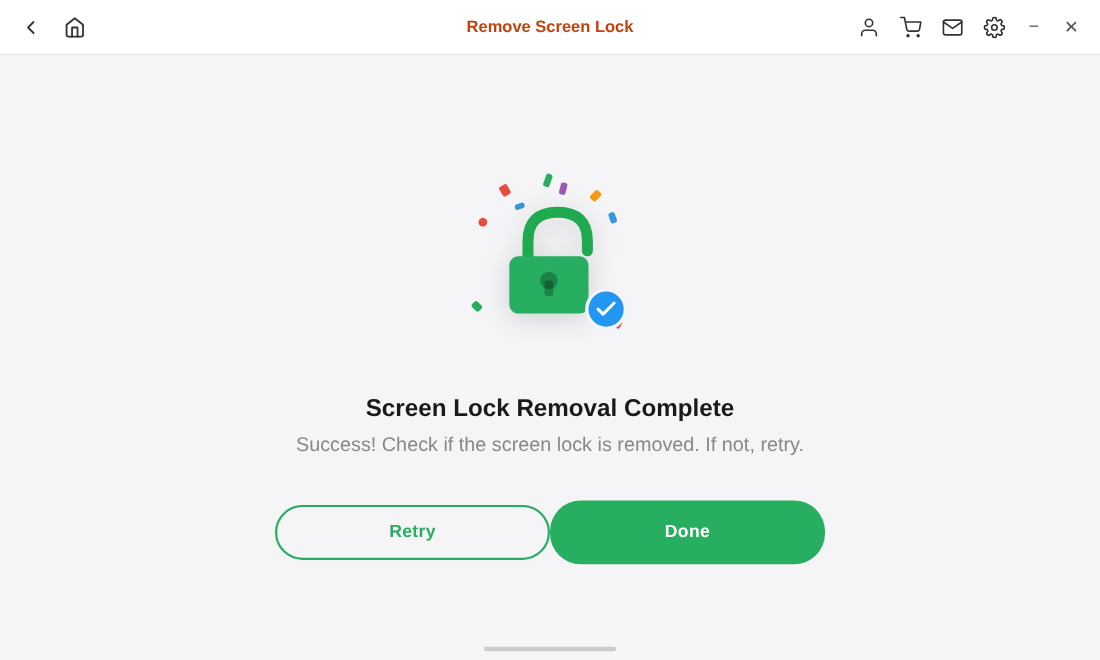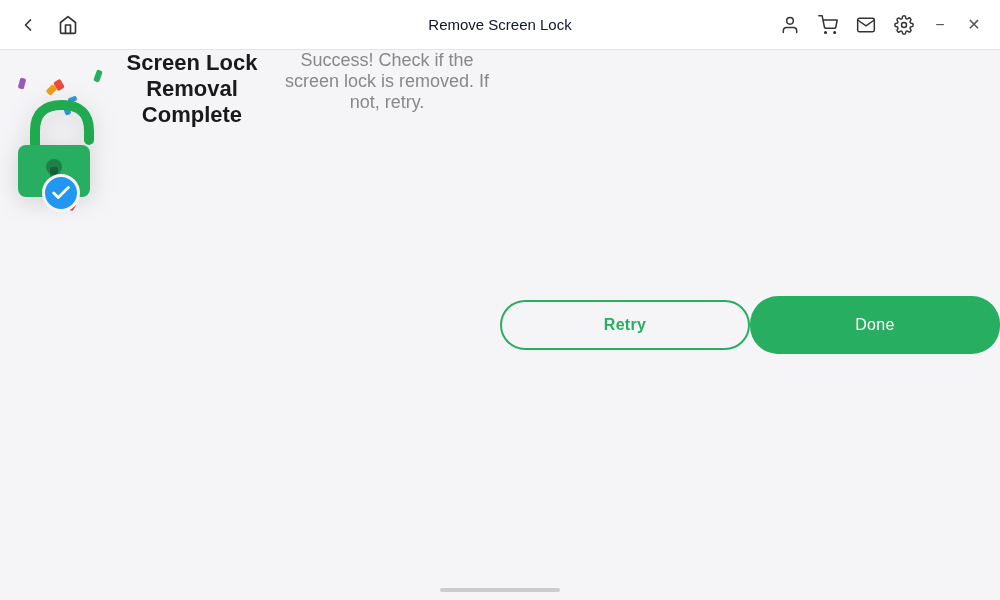--- a/index.html
+++ b/index.html
@@ -33,22 +33,22 @@
       display: flex;
       align-items: center;
       gap: 16px;
     }
 
     .title-bar-center {
       position: absolute;
       left: 50%;
       transform: translateX(-50%);
       font-size: 15px;
-      font-weight: 400;
-      color: #0f172a;
+      font-weight: 700;
+      color: #c2410c;
     }
 
     .title-bar-right {
       display: flex;
       align-items: center;
       gap: 14px;
     }
 
     .nav-icon {
       width: 24px;
@@ -73,21 +73,22 @@
       width: 20px;
       height: 20px;
       display: flex;
       align-items: center;
       justify-content: center;
     }
 
     
     .main-content {
       display: flex;
-      flex-direction: row;
+      flex-direction: column;
+      align-items: center;
       justify-content: center;
       height: calc(600px - 50px);
       background: #f5f5f7;
       gap: 0;
     }
 
     
     .icon-area {
       position: relative;
       width: 200px;
@@ -179,21 +180,21 @@
       letter-spacing: 0.3px;
     }
 
     .btn-done {
       width: 250px;
       height: 58px;
       border: none;
       background: #27ae60;
       border-radius: 28px;
       font-size: 16px;
-      font-weight: 400;
+      font-weight: 700;
       color: #ffffff;
       cursor: pointer;
       letter-spacing: 0.3px;
     }
 
     
     .bottom-bar {
       position: absolute;
       bottom: 8px;
       left: 50%;

